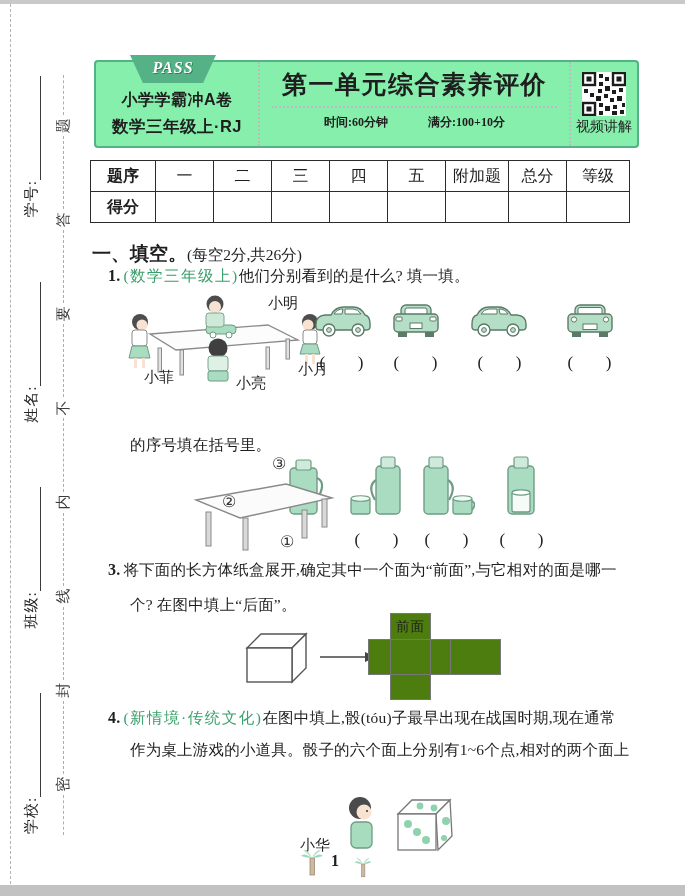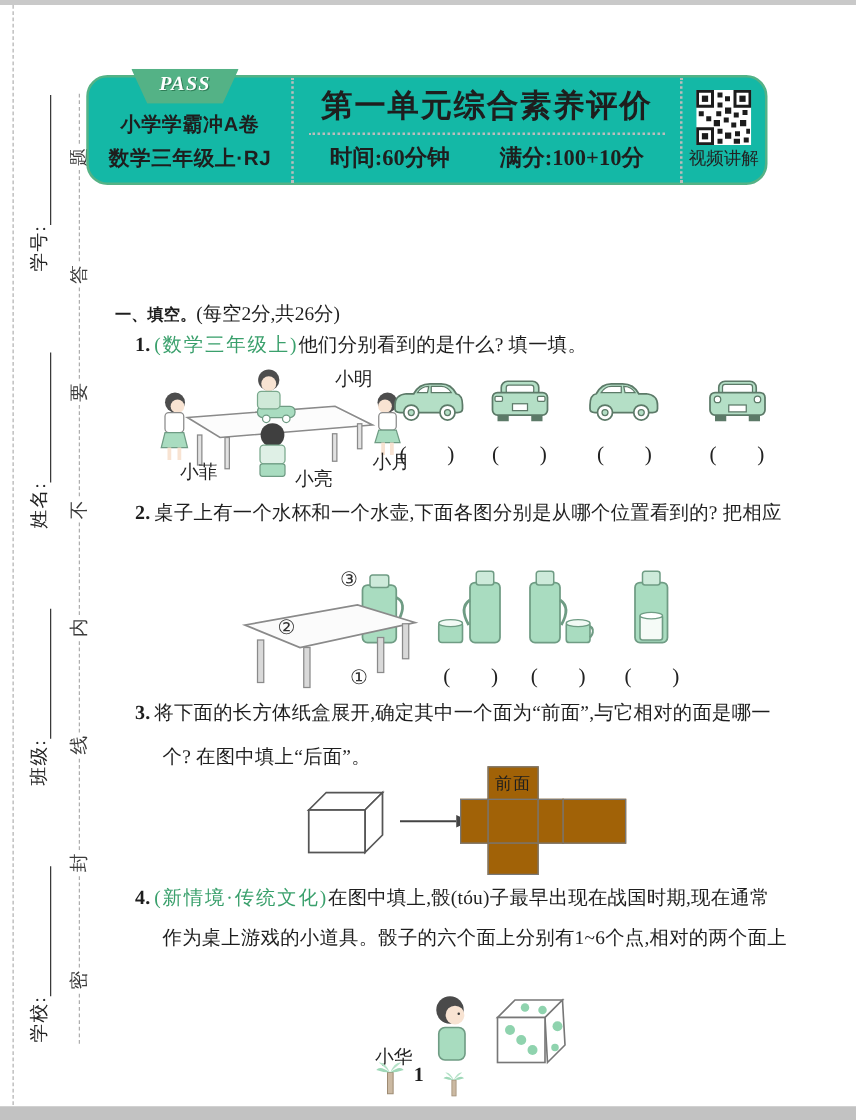--- a/index.html
+++ b/index.html
@@ -15,61 +15,61 @@
                 display:flex;justify-content:space-between;align-items:center;padding:0 6px;box-sizing:border-box;}
   .field{display:flex;align-items:flex-end;font-size:15px;color:#222;letter-spacing:1px;white-space:nowrap;}
   .fline{display:inline-block;width:104px;height:15px;border-bottom:1.4px solid #3a3a3a;}
   .seal-strip{position:absolute;left:52px;top:835px;width:760px;height:22px;
               transform:rotate(-90deg);transform-origin:0 0;display:flex;align-items:center;}
   .seal-char{font-size:15px;color:#3c3c3c;padding:0 3px;white-space:nowrap;}
   .seal-sep{flex:1;border-top:1px dashed #aeaeae;height:0;}
   .seal-sep.end{flex:.55;}
 
   
-  .header-box{position:absolute;left:69px;top:60px;width:545px;height:88px;box-sizing:border-box;
-              border:2.5px solid #54b286;border-radius:17px;display:flex;background:#14b8a6;}
+  .header-box{position:absolute;left:94px;top:60px;width:545px;height:88px;box-sizing:border-box;
+              border:2.5px solid #54b286;border-radius:4px;display:flex;background:#86efac;}
   .hb-col1{width:162px;position:relative;display:flex;flex-direction:column;justify-content:flex-end;
            align-items:center;padding:4px 0 8px;}
   .pass-tab{position:absolute;top:-7px;left:34px;width:86px;height:28px;background:#54b286;
             clip-path:polygon(0 0,100% 0,85% 100%,15% 100%);text-align:center;}
   .pass-text{color:#ffffff;font-weight:bold;font-style:italic;font-size:16px;line-height:26px;
              letter-spacing:1px;text-shadow:1px 1px 0 #2e7d57;font-family:"Liberation Serif",serif;}
   .hb-series{font-weight:bold;font-size:16px;font-family:"Liberation Sans",sans-serif;letter-spacing:.5px;}
   .hb-subject{font-weight:bold;font-size:16.5px;font-family:"Liberation Sans",sans-serif;margin-top:5px;letter-spacing:.5px;}
   .hb-col2{flex:1;border-left:2px dotted #bcbcbc;border-right:2px dotted #bcbcbc;display:flex;
            flex-direction:column;align-items:center;padding:5px 4px 7px;}
   .hb-title{font-size:25px;font-weight:bold;font-family:"Liberation Sans",sans-serif;letter-spacing:1.5px;margin-top:1px;}
   .hb-divider{width:95%;border-top:2px dotted #bcbcbc;margin:5px 0 6px;}
-  .hb-meta{display:flex;gap:40px;font-weight:bold;font-size:18px;white-space:pre;}
+  .hb-meta{display:flex;gap:40px;font-weight:bold;font-size:12px;white-space:pre;}
   .hb-col3{width:66px;display:flex;flex-direction:column;align-items:center;justify-content:center;gap:2px;}
   .hb-qr-caption{font-size:14px;color:#222;}
 
   
   .score-table{position:absolute;left:90px;top:160px;border-collapse:collapse;table-layout:fixed;}
   .score-table td{border:1.6px solid #2c2c2c;height:30px;text-align:center;font-size:16px;padding:0;}
   .score-table .hd{font-family:"Liberation Sans",sans-serif;font-weight:bold;font-size:16px;}
 
   
   .sec-head{position:absolute;left:92px;top:241px;font-size:16px;white-space:pre;}
-  .sec-title{font-weight:bold;font-family:"Liberation Sans",sans-serif;font-size:13px;}
+  .sec-title{font-weight:bold;font-family:"Liberation Sans",sans-serif;font-size:19px;}
   .sec-note{font-size:15.5px;}
   .qline{position:absolute;font-size:15.5px;white-space:pre;letter-spacing:.2px;}
   .qnum{font-weight:bold;font-size:16px;margin-right:3px;}
   .qtag{color:#3aa06c;letter-spacing:1.5px;}
   .bracket{font-size:17px;white-space:pre;letter-spacing:1px;color:#222;}
 
   
   .fig{position:absolute;}
   .fig-label{position:absolute;font-size:15px;color:#222;white-space:nowrap;}
   .car-item{position:absolute;top:10px;width:68px;text-align:center;}
   .car-item .bracket{display:block;margin-top:9px;}
   .vgroup{position:absolute;top:2px;width:66px;text-align:center;}
   .vgroup .bracket{display:block;margin-top:8px;}
   .pos-num{position:absolute;font-size:16px;color:#333;}
-  .net-cell{position:absolute;border:1.2px solid #777;box-sizing:border-box;background:#a16207;}
+  .net-cell{position:absolute;border:1.2px solid #777;box-sizing:border-box;background:#4d7c0f;}
   .net-front{display:flex;align-items:center;justify-content:center;font-size:13.5px;letter-spacing:1px;}
   .page-num{position:absolute;left:331px;top:852px;font-weight:bold;font-size:16px;}
 </style>
 </head>
 <body>
 
 <div class="page">
   <div class="edge-top"></div>
 
   <div class="seal-outer-line"></div>
@@ -158,20 +158,46 @@
           <rect x="31" y="33" width="4" height="4"></rect>
             <rect x="17" y="39" width="4" height="4"></rect>
           <rect x="30" y="39" width="5" height="4"></rect>
             <rect x="38" y="38" width="4" height="4"></rect>
         </g>
       </svg>
       <div class="hb-qr-caption">视频讲解</div>
     </div>
   </div>
 
+  <table class="score-table">
+    <tbody>
+        <tr>
+      <td class="hd" style="width:64px">题序</td>
+      <td style="width:57px">一</td>
+      <td style="width:57px">二</td>
+      <td style="width:57px">三</td>
+      <td style="width:57px">四</td>
+      <td style="width:57px">五</td>
+      <td style="width:62px">附加题</td>
+      <td style="width:57px">总分</td>
+      <td style="width:62px">等级</td>
+    </tr>
+    <tr>
+      <td class="hd">得分</td>
+      <td></td>
+          <td></td>
+      <td></td>
+          <td></td>
+      <td></td>
+          <td></td>
+      <td></td>
+          <td></td>
+    </tr>
+  </tbody>
+    </table>
 
   <div class="sec-head"><span class="sec-title">一、填空。</span><span class="sec-note">(每空2分,共26分)</span></div>
 
   <div class="qline" style="left:108px;top:266px"><span class="qnum">1.</span><span class="qtag">(数学三年级上)</span><span>他们分别看到的是什么? 填一填。</span></div>
 
   <div class="fig" style="left:108px;top:292px;width:515px;height:100px">
     <svg width="210" height="94" viewBox="0 0 210 94" style="position:absolute;left:10px;top:0">
 
       <polygon points="32,42 150,33 180,48 58,58" fill="#fcfcfc" stroke="#8a8a8a" stroke-width="1.3"></polygon>
       <rect x="40" y="56" width="3.5" height="24" fill="#e2e2e2" stroke="#8a8a8a" stroke-width="1"></rect>
@@ -258,21 +284,21 @@
         <rect x="22" y="22" width="14" height="5.5" fill="#fff" stroke="#5c7a68"></rect>
         <circle cx="13" cy="17.5" r="2.6" fill="#fff" stroke="#5c7a68"></circle>
         <circle cx="45" cy="17.5" r="2.6" fill="#fff" stroke="#5c7a68"></circle>
         <rect x="11" y="30" width="9" height="5" fill="#5c7a68"></rect>
           <rect x="38" y="30" width="9" height="5" fill="#5c7a68"></rect>
       </svg>
       <span class="bracket">(      )</span>
     </div>
   </div>
 
-  <div class="qline" style="left:108px;top:400px"><span class="qnum">2.</span><span>桌子上有一个水杯和一个水壶,下面各图分别是从哪个位置看到的? 把相应</span></div>
+  <div class="qline" style="left:130px;top:435px"><span>的序号填在括号里。</span></div>
 
   <div class="fig" style="left:186px;top:452px;width:440px;height:103px">
     <svg width="152" height="100" viewBox="0 0 152 100" style="position:absolute;left:0;top:0">
 
       <rect x="104" y="16" width="27" height="46" rx="4" fill="#a9dcc0" stroke="#6f9c84" stroke-width="1.4"></rect>
       <rect x="110" y="8" width="15" height="10" rx="2" fill="#cdeada" stroke="#6f9c84" stroke-width="1.2"></rect>
       <path d="M131,26 Q140,30 133,44" fill="none" stroke="#6f9c84" stroke-width="2.2"></path>
 
       <rect x="70" y="40" width="21" height="16" rx="2.5" fill="#a9dcc0" stroke="#6f9c84" stroke-width="1.3"></rect>
       <ellipse cx="80.5" cy="40.5" rx="10.5" ry="3" fill="#f2faf5" stroke="#6f9c84" stroke-width="1.2"></ellipse>

